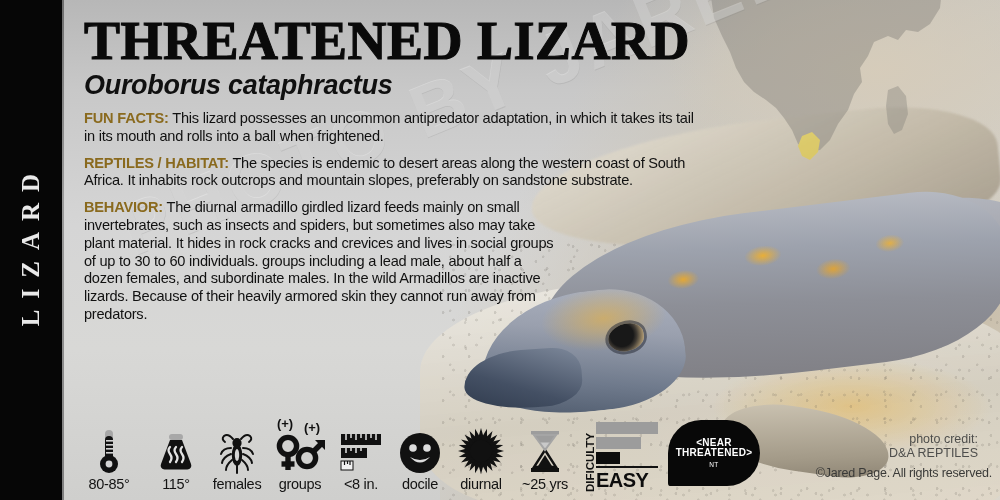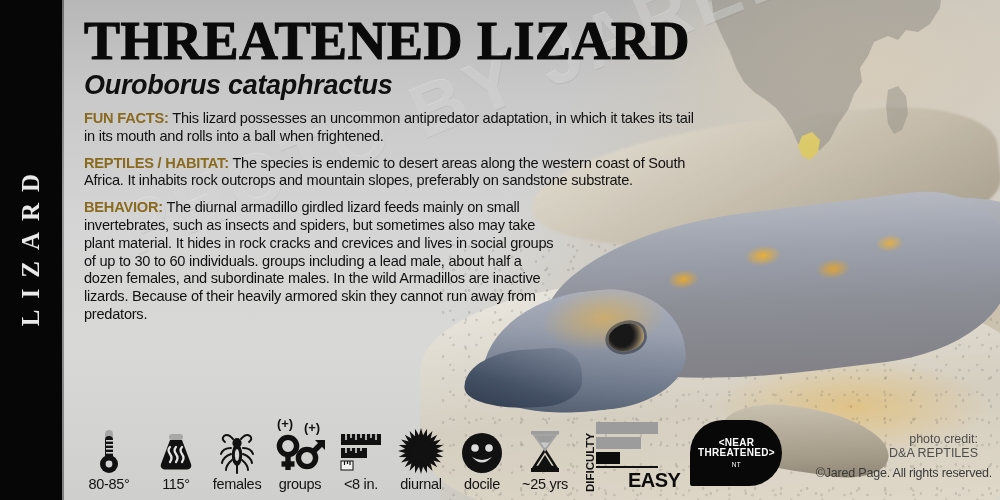--- a/index.html
+++ b/index.html
@@ -276,21 +276,20 @@
     border-bottom: 2.5px solid #111;
     padding-bottom: 2px;
     width: 62px;
   }
   .diff-bars span { display: block; height: 12px; }
   .diff-easy {
     font-family: "Liberation Sans", sans-serif;
     font-weight: 700; font-size: 20px; color: #0d0d0d;
     letter-spacing: -0.5px;
     margin-top: 1px;
-    margin-left: 32px;
   }
 
   
   .conserv {
     margin-left: 10px;
     width: 92px; height: 66px;
     background: #080808;
     border-radius: 46px 46px 46px 4px;
     display: flex; flex-direction: column;
     align-items: center; justify-content: center;
@@ -490,20 +489,32 @@
               <rect x="2" y="31" width="12" height="9" fill="#f2f2f2" stroke="#111" stroke-width="1"></rect>
               <g stroke="#111" stroke-width="1.2">
                 <line x1="5.5" y1="31" x2="5.5" y2="35"></line>
                   <line x1="8.5" y1="31" x2="8.5" y2="34"></line>
                 <line x1="11" y1="31" x2="11" y2="35"></line>
               </g>
             </g>
           </svg>
         </div>
         <div class="icon-label">&lt;8 in.</div>
+      </div>
+
+      <div class="icon-cell cell-temper">
+        <div class="icon-art">
+          <svg width="42" height="42" viewBox="0 0 42 42">
+            <circle cx="21" cy="21" r="20" fill="#111"></circle>
+            <circle cx="14" cy="16" r="3.8" fill="#dcdcdc"></circle>
+            <circle cx="28" cy="16" r="3.8" fill="#dcdcdc"></circle>
+            <path d="M11 25 q10 11 20 0 q-10 6 -20 0z" fill="#dcdcdc"></path>
+          </svg>
+        </div>
+        <div class="icon-label">docile</div>
       </div>
 
       <div class="icon-cell cell-active">
         <div class="icon-art">
           <svg width="46" height="46" viewBox="0 0 46 46">
             <g fill="#111">
               <circle cx="23" cy="23" r="14"></circle>
               <g id="rays">
                 <polygon points="23,0 26.4,12 19.6,12"></polygon>
               </g>
@@ -531,32 +542,20 @@
                 <polygon points="23,0 26.4,12 19.6,12" transform="rotate(315 23 23)"></polygon>
                 <polygon points="23,0 26.4,12 19.6,12" transform="rotate(330 23 23)"></polygon>
                 <polygon points="23,0 26.4,12 19.6,12" transform="rotate(345 23 23)"></polygon>
               </g>
             </g>
           </svg>
         </div>
         <div class="icon-label">diurnal</div>
       </div>
 
-      <div class="icon-cell cell-temper">
-        <div class="icon-art">
-          <svg width="42" height="42" viewBox="0 0 42 42">
-            <circle cx="21" cy="21" r="20" fill="#111"></circle>
-            <circle cx="14" cy="16" r="3.8" fill="#dcdcdc"></circle>
-            <circle cx="28" cy="16" r="3.8" fill="#dcdcdc"></circle>
-            <path d="M11 25 q10 11 20 0 q-10 6 -20 0z" fill="#dcdcdc"></path>
-          </svg>
-        </div>
-        <div class="icon-label">docile</div>
-      </div>
-
       <div class="icon-cell cell-life">
         <div class="icon-art">
           <svg width="38" height="44" viewBox="0 0 38 44">
             <rect x="5" y="1" width="28" height="3.4" fill="#9d9d9d"></rect>
             <rect x="5" y="38" width="28" height="4" fill="#111"></rect>
             <path d="M8 5 h22 l-11 15 z" fill="#c9c9c9"></path>
             <path d="M8 5 h22 l-5.5 7.5 h-11 z" fill="#9d9d9d"></path>
             <path d="M19 20 l11 17 h-22 z" fill="none" stroke="#111" stroke-width="2.4"></path>
             <path d="M19 25 l7.6 12 h-15.2 z" fill="#111"></path>
             <path d="M8 5 h22 l-11 15 z" fill="none" stroke="#a5a5a5" stroke-width="2"></path>

